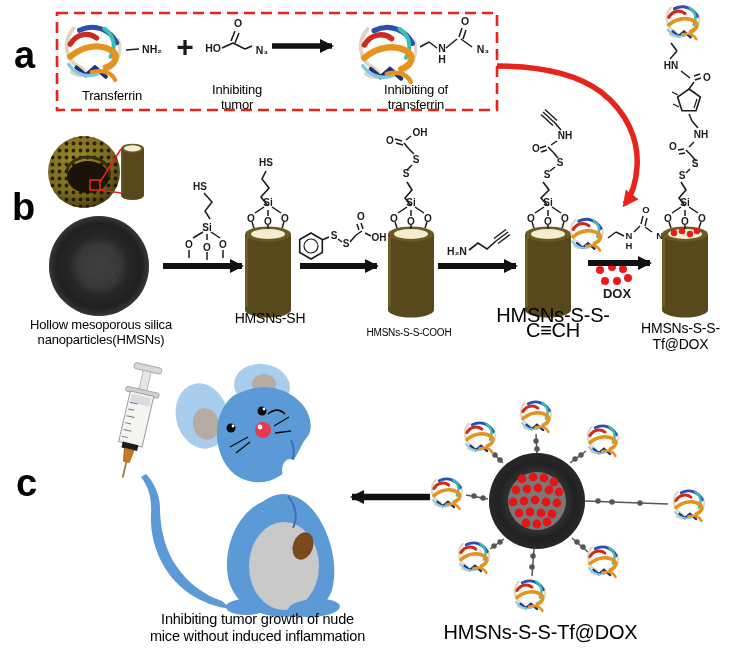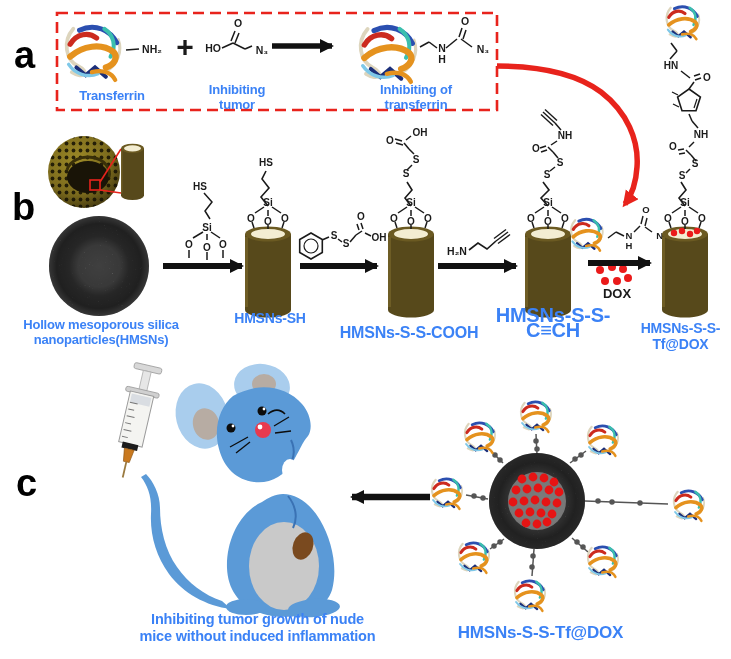--- a/index.html
+++ b/index.html
@@ -1,19 +1,19 @@
 <!DOCTYPE html>
 <html><head>
 <meta charset="utf-8">
 <style>
   html,body{margin:0;padding:0;background:#fff;}
   #fig{position:relative;width:731px;height:659px;background:#fff;overflow:hidden;
        font-family:"Liberation Sans",sans-serif;}
   #art{position:absolute;left:0;top:0;}
-  .cap{position:absolute;font-weight:bold;color:#3b82f6;text-align:center;
+  .cap{position:absolute;font-weight:normal;color:#000000;text-align:center;
        font-size:13px;line-height:15px;letter-spacing:-0.2px;}
   .panel-letter{position:absolute;font-weight:bold;color:#000;font-size:38px;line-height:38px;}
   svg text{font-family:"Liberation Sans",sans-serif;font-weight:bold;fill:#1a1a1a;}
 </style>
 </head>
 <body>
 
 <div id="fig">
 
 <svg id="art" width="731" height="659" viewBox="0 0 731 659">
@@ -453,26 +453,26 @@
 <div class="cap" style="left:352px;top:82px;width:128px">
   <div>Inhibiting of</div>
   <div>transferrin</div>
 </div>
 
 <div class="cap" style="left:-2px;top:317px;width:206px">
   <div>Hollow mesoporous silica</div>
   <div>nanoparticles(HMSNs)</div>
 </div>
 <div class="cap" style="left:205px;top:311px;width:130px;font-size:14px">HMSNs-SH</div>
-<div class="cap" style="left:334px;top:325px;width:150px;font-size:16px">HMSNs-S-S-COOH</div>
+<div class="cap" style="left:334px;top:325px;width:150px;font-size:10px">HMSNs-S-S-COOH</div>
 <div class="cap" style="left:477px;top:308px;width:152px;font-size:20px">HMSNs-S-S-C≡CH</div>
 <div class="cap" style="left:85px;top:611px;width:345px;font-size:14.5px;line-height:17px">
   <div>Inhibiting tumor growth of nude</div>
   <div>mice without induced inflammation</div>
 </div>
 
 <div class="cap" style="left:630px;top:320px;width:101px;font-size:14px;line-height:16px">
   <div>HMSNs-S-S-</div>
   <div>Tf@DOX</div>
 </div>
-<div class="cap" style="left:428px;top:625px;width:225px;font-size:17px">HMSNs-S-S-Tf@DOX</div>
+<div class="cap" style="left:428px;top:625px;width:225px;font-size:20px">HMSNs-S-S-Tf@DOX</div>
 
 </div>
 
 </body></html>

